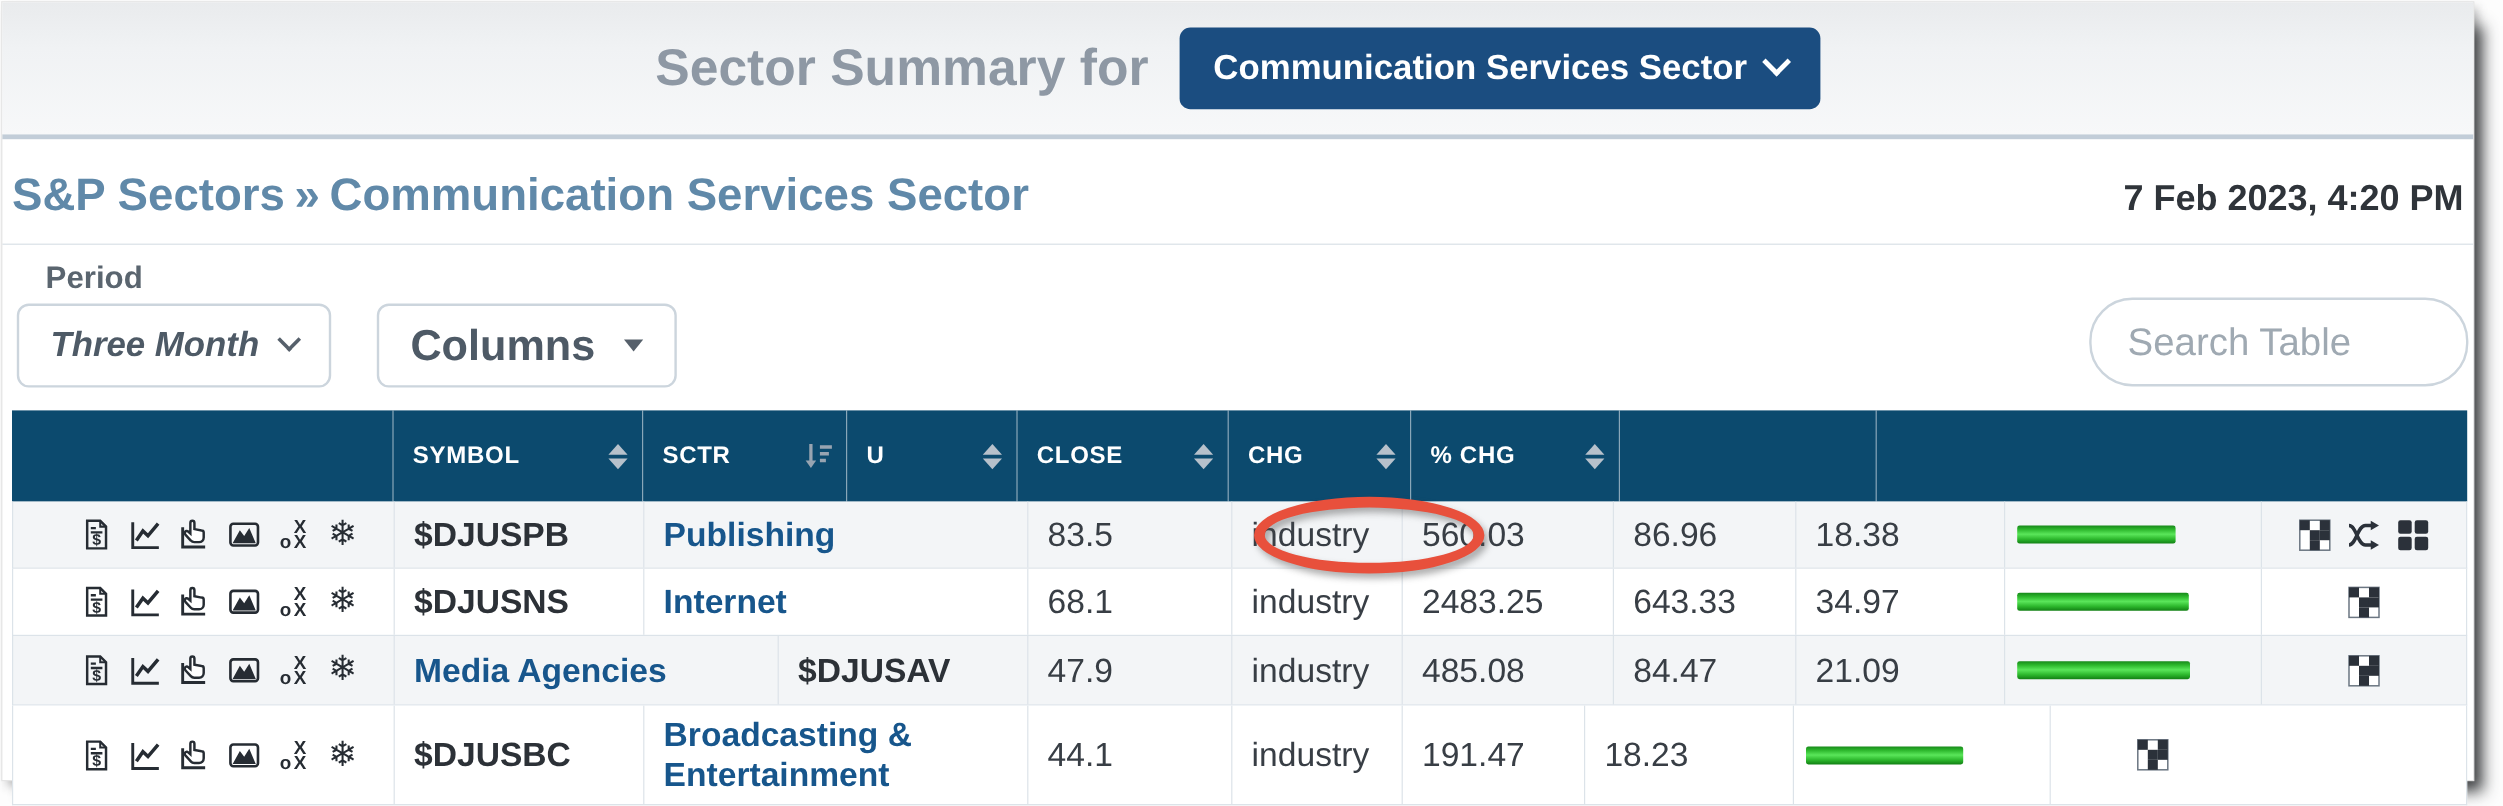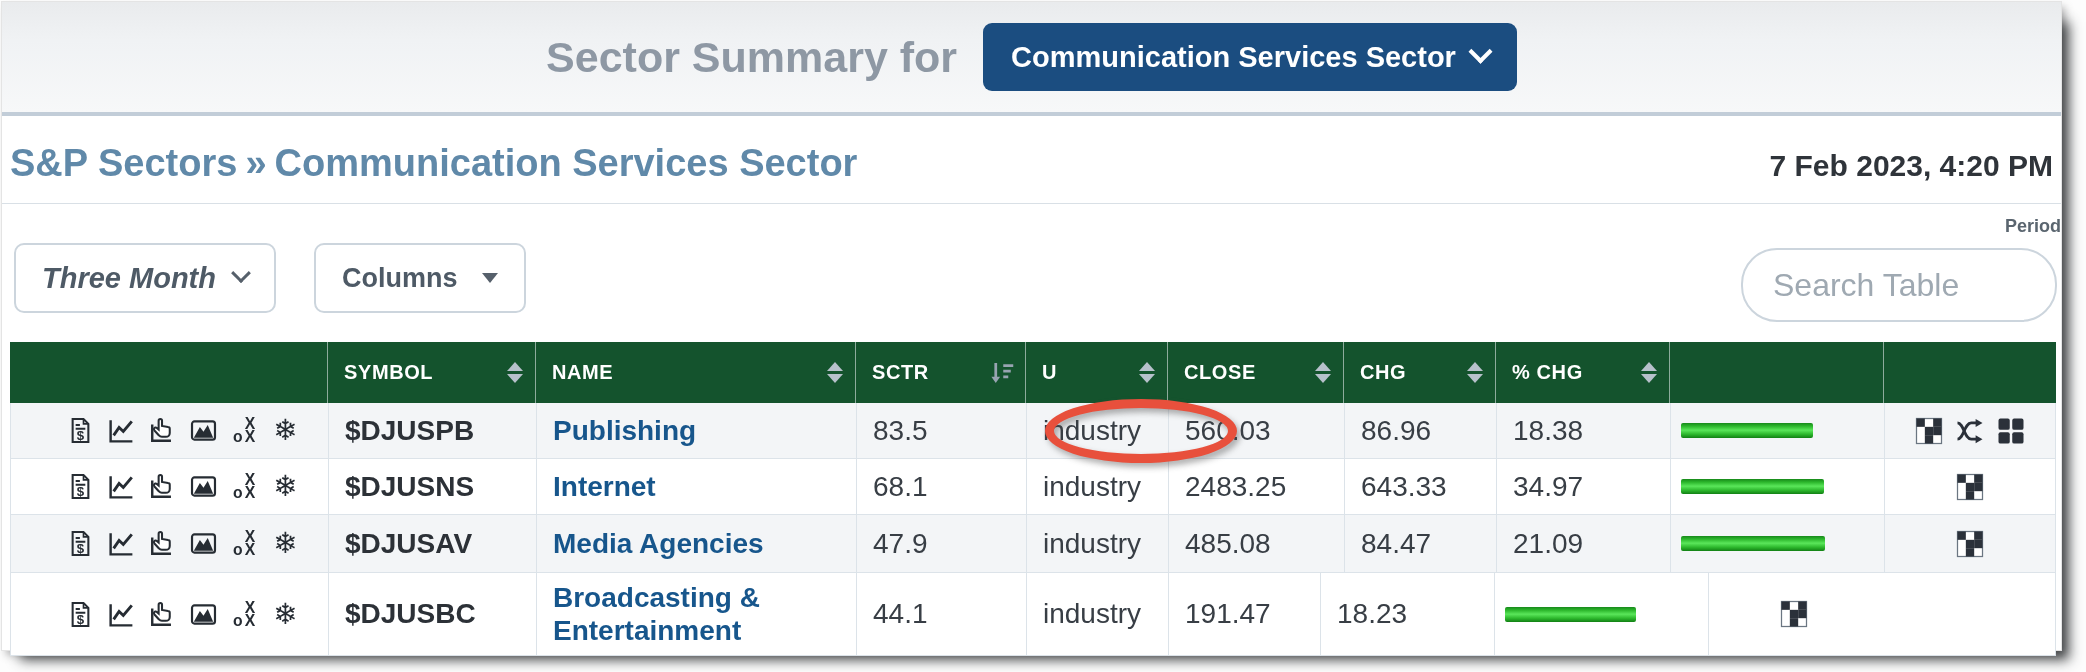--- a/index.html
+++ b/index.html
@@ -31,48 +31,48 @@
   }
   
   .crumbrow{display:flex;justify-content:space-between;align-items:baseline;padding:26px 8px 0 8px;}
   .breadcrumb{font-size:38px;font-weight:bold;color:#6089a9;}
   .breadcrumb a{color:#6089a9;text-decoration:none;cursor:pointer;}
   .crumb-sep{padding:0 8px;}
   .timestamp{font-size:30px;font-weight:bold;color:#2f343a;}
   .divider{border-bottom:1px solid #d9e0e6;margin-top:18px;}
   
   .controls-area{position:relative;height:126px;}
-  .period-label{margin:12px 0 6px 8px;font-size:18px;font-weight:bold;color:#5a656f;text-align:right;}
+  .period-label{margin:12px 0 6px 36px;font-size:26px;font-weight:bold;color:#5a656f;}
   .ctl-row{display:flex;align-items:center;}
   .select-box,.columns-btn{
     height:70px;border:2px solid #ccd5dd;border-radius:10px;background:#fff;
     display:flex;align-items:center;gap:18px;padding:0 26px;
     font-size:29px;font-weight:bold;color:#4e5a66;cursor:pointer;
     font-family:"Liberation Sans", sans-serif;box-sizing:border-box;
   }
   .select-box{margin-left:12px;font-style:italic;}
-  .columns-btn{margin-left:38px;font-size:27px;}
+  .columns-btn{margin-left:38px;font-size:36px;}
   .chev-gray{
     width:11px;height:11px;border-right:3px solid #56606b;border-bottom:3px solid #56606b;
     transform:rotate(45deg) translate(-2px,-2px);margin-top:-5px;
   }
   .tri-down{
     width:0;height:0;border-left:8px solid transparent;border-right:8px solid transparent;
     border-top:10px solid #56606b;margin-left:6px;
   }
   .search-input{
     position:absolute;right:4px;top:32px;width:252px;height:70px;
     border:2px solid #ccd5dd;border-radius:36px;padding:0 30px;
     font-size:32px;color:#3c434a;outline:none;box-sizing:content-box;
     font-family:"Liberation Sans", sans-serif;
   }
   .search-input::placeholder{color:#9fa9b2;}
   
   .table{margin:0 8px 0 8px;width:2046px;position:relative;}
-  .thead{display:flex;background:#14532d;height:61px;}
+  .thead{display:flex;background:#0c4a6e;height:76px;}
   .th{
     position:relative;display:flex;align-items:center;box-sizing:border-box;
     padding-left:16px;border-right:1px solid rgba(240,244,248,.55);
     color:#fff;font-weight:bold;font-size:20px;letter-spacing:.6px;
   }
   .th:last-child{border-right:none;}
   .sort-caret{position:absolute;right:12px;display:flex;flex-direction:column;gap:3px;}
   .sort-caret .up{width:0;height:0;border-left:8px solid transparent;border-right:8px solid transparent;border-bottom:9px solid #b7c1cb;}
   .sort-caret .dn{width:0;height:0;border-left:8px solid transparent;border-right:8px solid transparent;border-top:9px solid #b7c1cb;}
   .sortdesc{position:absolute;right:8px;width:30px;height:30px;color:#98a4b1;}
@@ -213,27 +213,20 @@
 
     <div class="thead">
       <div class="th c-tools"></div>
       <div class="th c-symbol">
         <span>SYMBOL</span>
         <span class="sort-caret">
             <i class="up"></i>
             <i class="dn"></i>
           </span>
       </div>
-      <div class="th c-name">
-        <span>NAME</span>
-        <span class="sort-caret">
-            <i class="up"></i>
-            <i class="dn"></i>
-          </span>
-      </div>
       <div class="th c-sctr">
         <span>SCTR</span>
         <svg class="sortdesc">
             <use href="#i-sortdesc"></use>
           </svg>
       </div>
       <div class="th c-u">
         <span>U</span>
         <span class="sort-caret">
             <i class="up"></i>
@@ -402,25 +395,25 @@
               <use href="#i-gallery"></use>
             </svg>
           </span>
         <span class="tool">
             <svg>
               <use href="#i-pnf"></use>
             </svg>
           </span>
         <span class="tool snow">❄</span>
       </div>
+      <div class="td c-name">
+          <a class="namelink">Media Agencies</a>
+        </div>
       <div class="td c-symbol">
           <span class="sym">$DJUSAV</span>
-        </div>
-      <div class="td c-name">
-          <a class="namelink">Media Agencies</a>
         </div>
       <div class="td c-sctr">47.9</div>
       <div class="td c-u">industry</div>
       <div class="td c-close">485.08</div>
       <div class="td c-chg">84.47</div>
       <div class="td c-pct">21.09</div>
       <div class="td c-bar">
           <div class="gbar" style="width: 144px;"></div>
         </div>
       <div class="td c-rtools">

